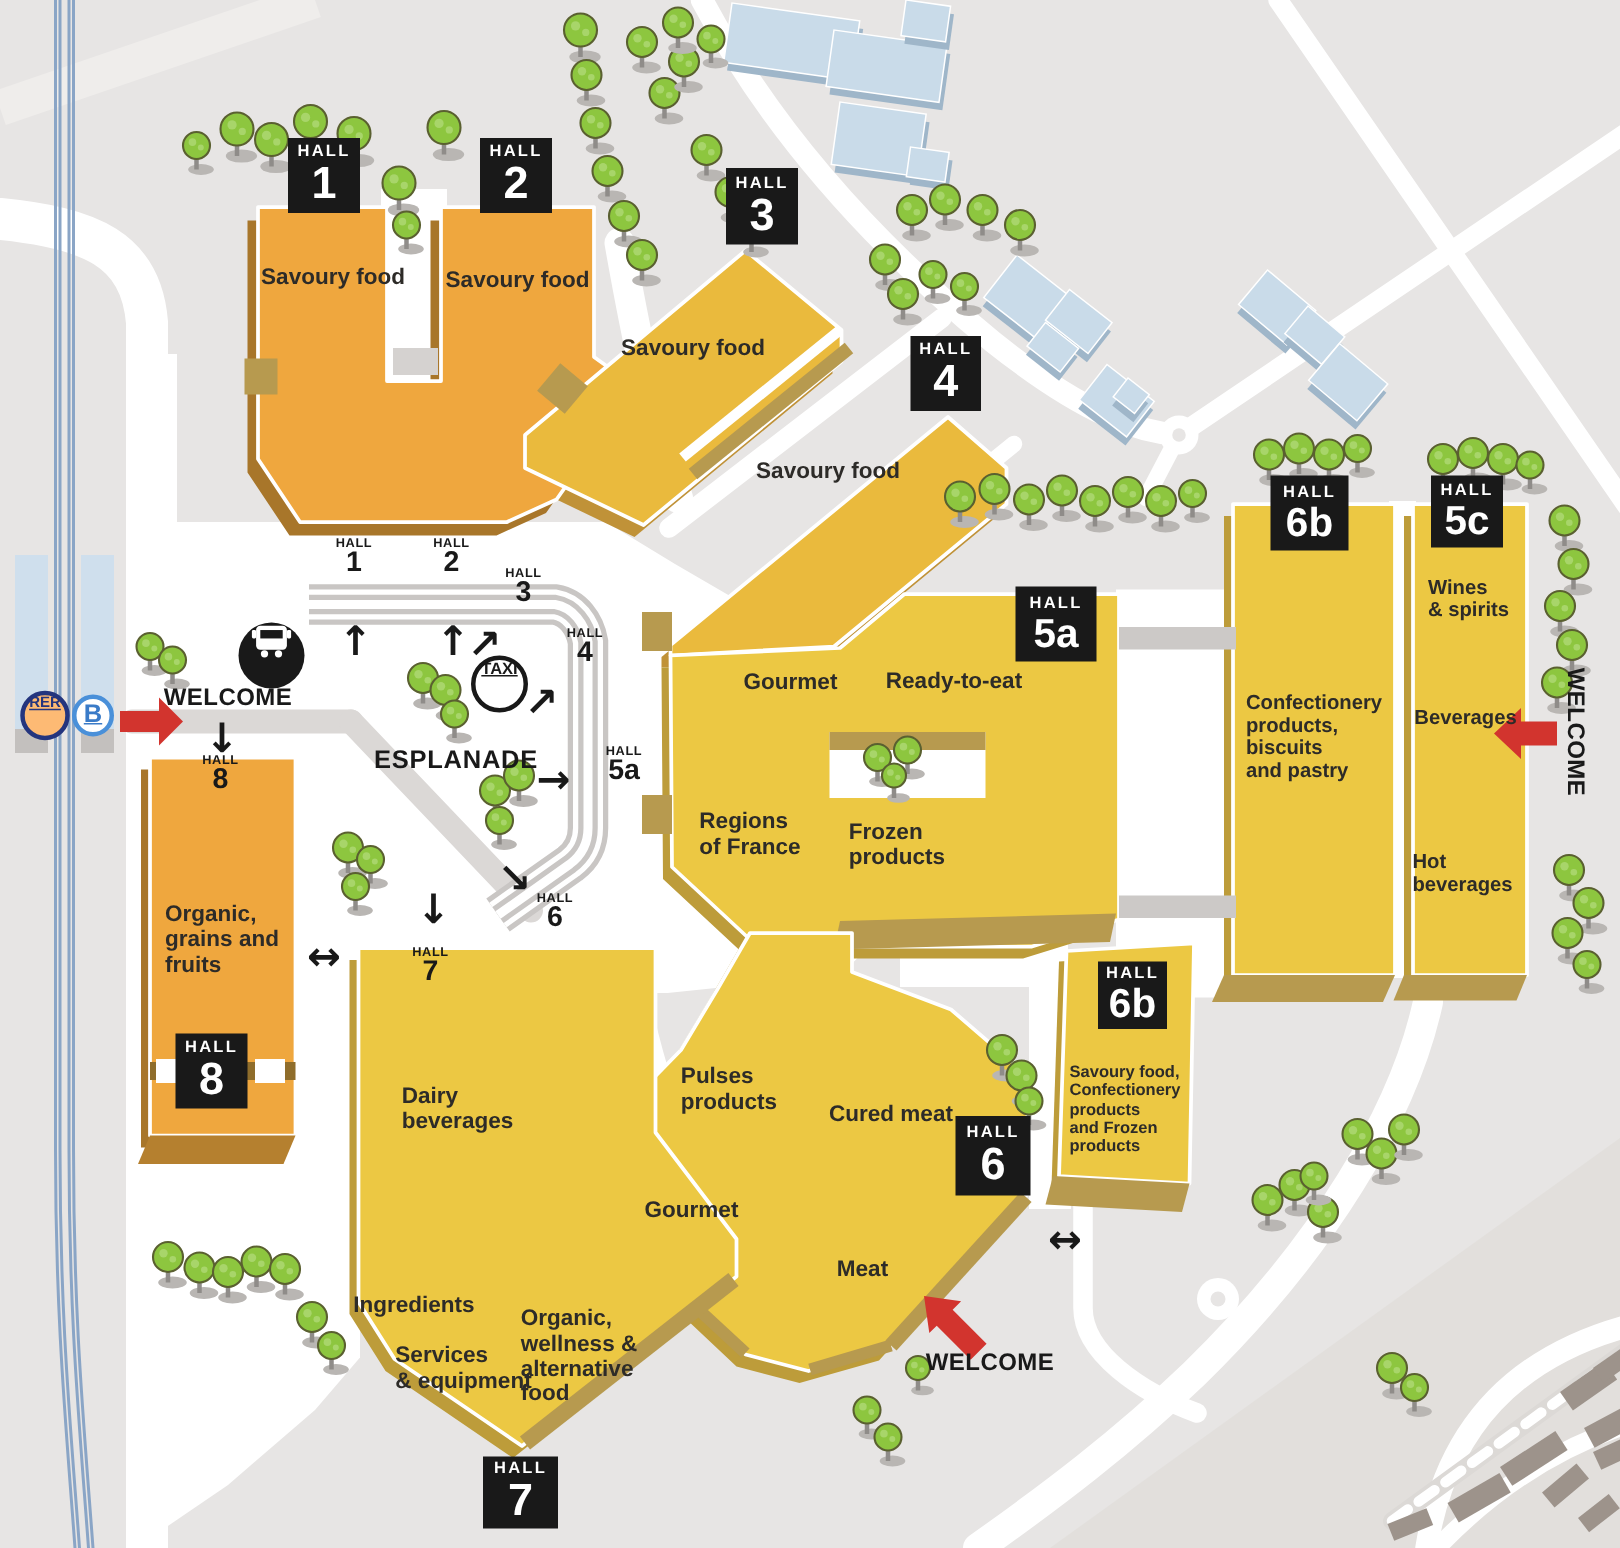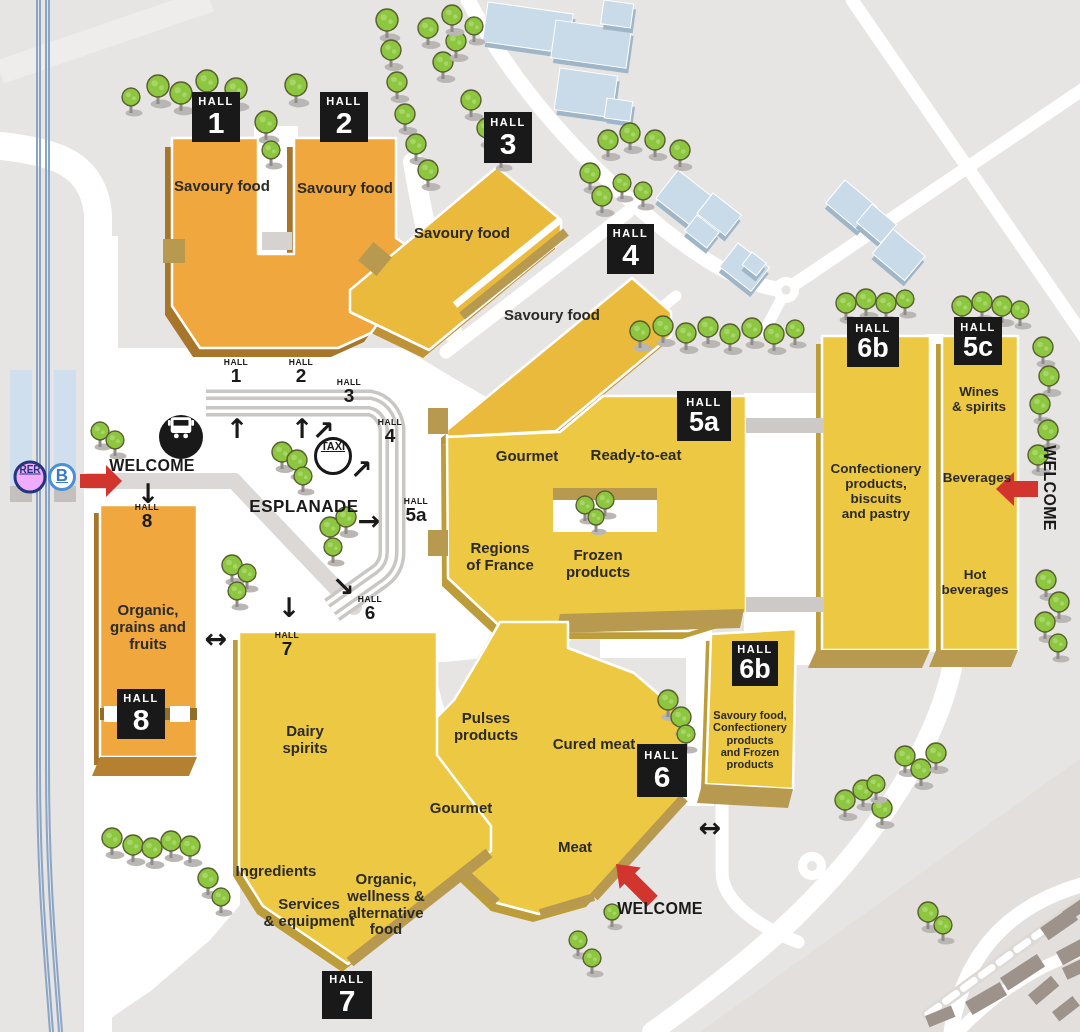--- a/index.html
+++ b/index.html
@@ -1,39 +1,39 @@
 <!DOCTYPE html>
 <html><head>
 <meta charset="utf-8">
 <style>
   html,body{margin:0;padding:0;background:#fff;font-family:"Liberation Sans",sans-serif;}
   #stage{position:relative;width:1080px;height:1032px;overflow:hidden;background:#e7e5e4;}
   #stage svg.base{position:absolute;left:0;top:0;}
   .hlabel{position:absolute;transform:translate(-50%,-50%);font-weight:bold;color:#2d2b28;
-          font-size:15px;line-height:1.12;text-align:center;white-space:pre-line;}
+          font-size:15px;line-height:1.12;white-space:pre-line;}
   .sm{font-size:13.5px}
   .xs{font-size:11px}
   .badge{position:absolute;background:#191919;color:#fff;text-align:center;display:flex;
          flex-direction:column;justify-content:center;line-height:1;z-index:5;}
   .badge-hall{font-size:11px;letter-spacing:1.5px;font-weight:bold;}
   .badge-num{font-size:30px;font-weight:bold;margin-top:1px;}
   .badge-num.alpha{font-size:27px;}
   .mini{position:absolute;transform:translate(-50%,-50%);text-align:center;color:#191919;line-height:.9;z-index:4;}
   .mini-hall{font-size:8.5px;font-weight:bold;letter-spacing:.4px;}
   .mini-num{font-size:19px;font-weight:bold;}
   .arrow{position:absolute;transform:translate(-50%,-50%);font-family:"DejaVu Sans",sans-serif;
          font-weight:bold;font-size:27px;color:#191919;z-index:4;}
   .welcome{position:absolute;transform:translate(-50%,-50%);font-weight:bold;font-size:16px;
            color:#191919;letter-spacing:.3px;z-index:4;white-space:nowrap;}
   .welcome.vert{transform:translate(-50%,-50%) rotate(90deg);}
   .circle-icon{position:absolute;transform:translate(-50%,-50%);border-radius:50%;display:flex;
                align-items:flex-start;justify-content:center;z-index:4;box-sizing:border-box;text-decoration:underline;}
   .bus{width:44px;height:44px;background:#191919;}
   .taxi{width:38px;height:38px;background:#fff;border:3.5px solid #191919;font-weight:bold;font-size:11px;color:#191919;}
-  .rer{width:33px;height:33px;background:#f0abfc;border:3px solid #24357e;font-weight:bold;font-size:10px;color:#24357e;}
+  .rer{width:33px;height:33px;background:#fdba74;border:3px solid #24357e;font-weight:bold;font-size:10px;color:#24357e;}
   .lineb{width:28px;height:28px;background:#fff;border:3px solid #4a90d9;font-weight:bold;font-size:17px;color:#3a7bc8;}
 </style>
 </head>
 <body>
 
 <div id="stage">
 
 <svg class="base" width="1080" height="1032" viewBox="0 0 1080 1032">
 
   <rect x="0" y="0" width="1080" height="1032" fill="#e7e5e4"></rect>
@@ -975,21 +975,21 @@
 products</div>
 <div class="hlabel" style="left:594px;top:744px">Cured meat</div>
 <div class="hlabel" style="left:461px;top:808px">Gourmet</div>
 <div class="hlabel" style="left:575px;top:847px">Meat</div>
 <div class="hlabel xs" style="left:750px;top:740px">Savoury food,
 Confectionery
 products
 and Frozen
 products</div>
 <div class="hlabel" style="left:305px;top:740px">Dairy
-spirits</div>
+beverages</div>
 <div class="hlabel" style="left:276px;top:871px">Ingredients</div>
 <div class="hlabel" style="left:309px;top:913px">Services
 &amp; equipment</div>
 <div class="hlabel" style="left:386px;top:905px">Organic,
 wellness &amp;
 alternative
 food</div>
 <div class="hlabel" style="left:148px;top:627px">Organic,
 grains and
 fruits</div>

